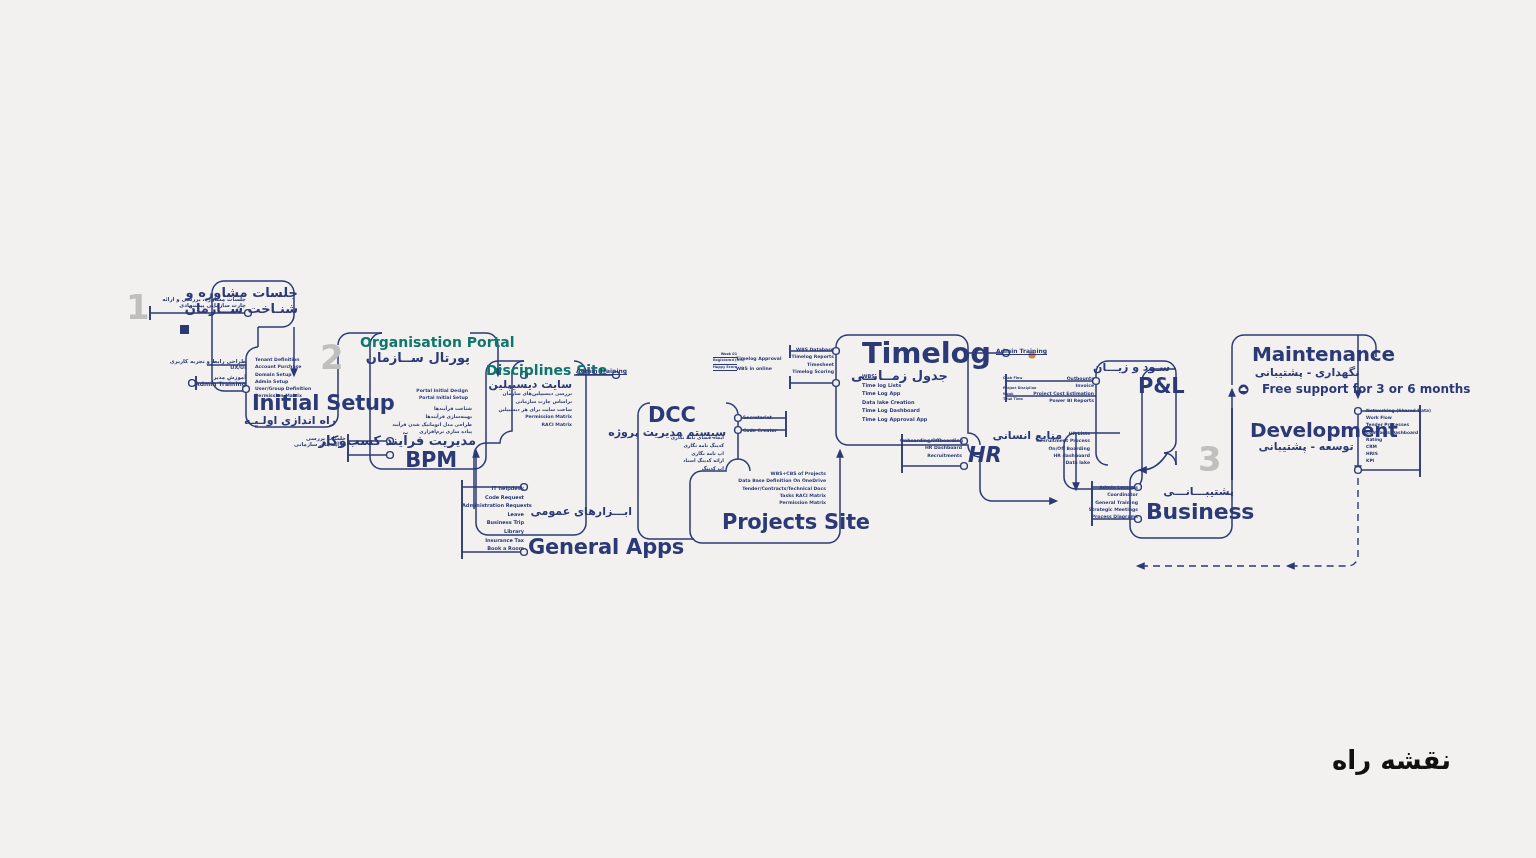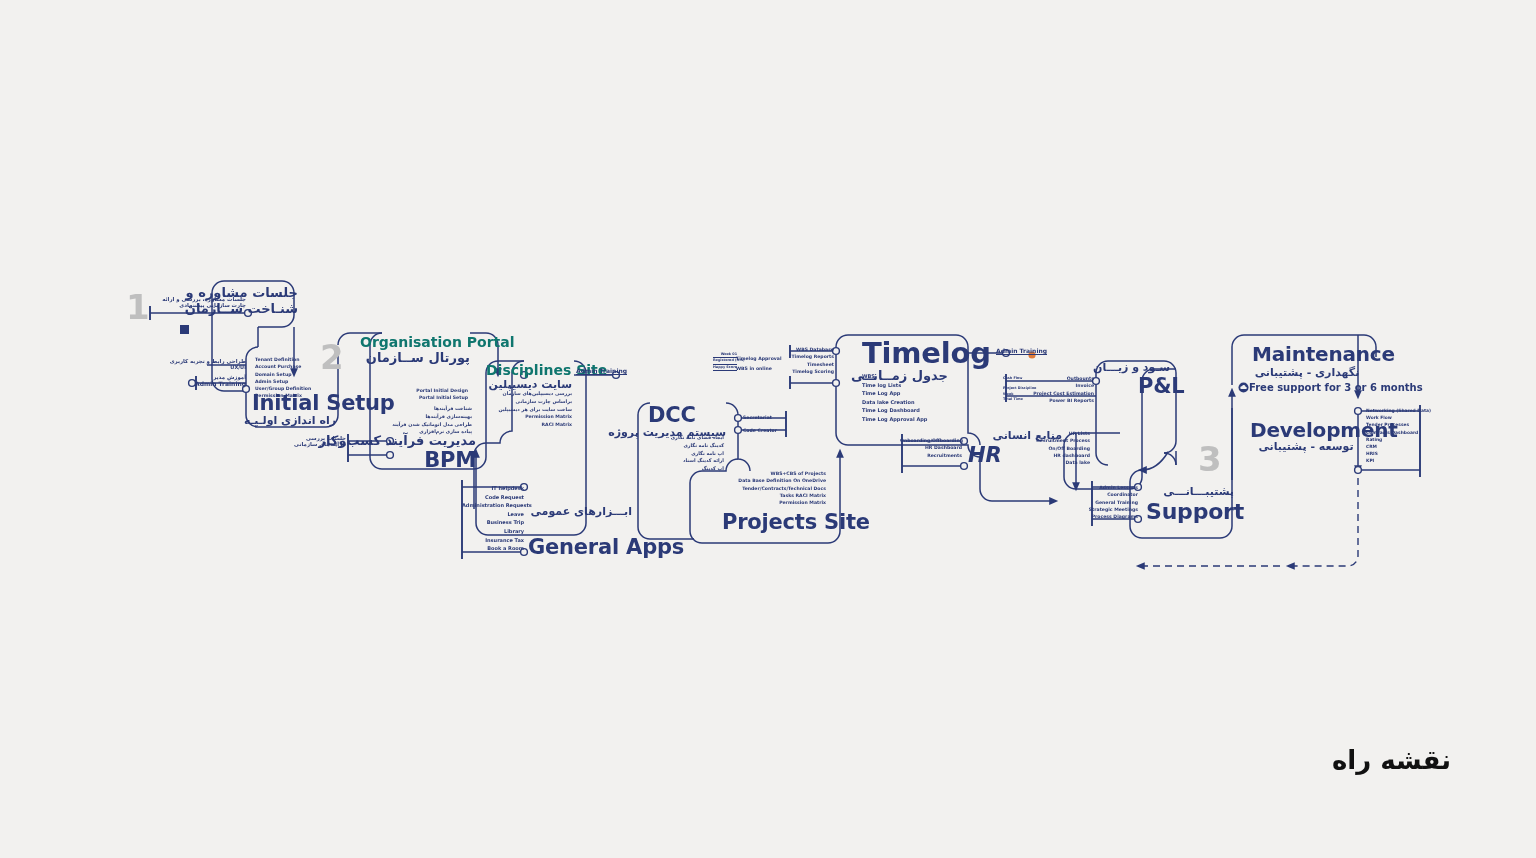--- a/index.html
+++ b/index.html
@@ -32,22 +32,22 @@
 
   .big-num{
     color:#bfbfbf;font-size:34px;font-weight:bold;font-family:"DejaVu Sans",sans-serif;
     line-height:1;
   }
   .badge{
     color:#2b3a77;font-size:6px;font-weight:bold;white-space:nowrap;
     text-decoration:underline;
   }
   .free-support{
-    color:#2b3a77;font-size:10px;font-weight:bold;white-space:nowrap;
-    display:flex;align-items:center;gap:0;
+    color:#2b3a77;font-size:12px;font-weight:bold;white-space:nowrap;
+    display:flex;align-items:center;gap:13px;
   }
   .cloud-ico{width:11px;height:11px;flex:0 0 auto;}
   .roadmap-title{
     position:absolute;color:#111;font-size:26px;font-weight:bold;direction:rtl;
     font-family:"DejaVu Sans",sans-serif;letter-spacing:0px;
   }
 </style>
 </head>
 <body>
 
@@ -237,21 +237,21 @@
   </div>
 
   <div class="node" style="left:386px;top:405px;width:86px;">
     <div class="bullets-fa">شناخت فرآیندها</div>
     <div class="bullets-fa">بهینه‌سازی فرآیندها</div>
     <div class="bullets-fa">طراحی مدل اتوماتیک شدن فرآیند</div>
     <div class="bullets-fa">پیاده سازی نرم‌افزاری</div>
   </div>
   <div class="node" style="left:386px;top:434px;width:90px;text-align:right;">
     <div class="stage-title fa lg">مدیریت فرآیند کسب‌وکار</div>
-    <div class="stage-title en big" style="text-align:right;margin-top:1px;">BPM</div>
+    <div class="stage-title en big" style="text-align:center;margin-top:1px;">BPM</div>
   </div>
   <div class="node" style="left:286px;top:435px;width:60px;text-align:right;">
     <div class="tag-fa">جلسات بررسی</div>
     <div class="tag-fa">فرآیندهای سازمانی</div>
   </div>
 
   <div class="node" style="left:486px;top:362px;width:86px;text-align:right;">
     <div class="sub-en" style="text-align:right;">Disciplines Site</div>
     <div class="stage-title fa" style="margin-top:1px;">سایت دیسیپلین</div>
   </div>
@@ -362,21 +362,21 @@
   </div>
   <div class="node" style="left:1003px;top:376px;width:24px;">
     <div class="bullets l" style="font-size:3.4px;">Cash Flow</div>
     <div class="bullets l" style="font-size:3.4px;margin-top:5px;">Project Discipline</div>
     <div class="bullets l" style="font-size:3.4px;">Week</div>
     <div class="bullets l" style="font-size:3.4px;">Total Time</div>
   </div>
 
   <div class="node" style="left:1146px;top:486px;width:88px;text-align:right;">
     <div class="stage-title fa">پشتیبـــانـــی</div>
-    <div class="stage-title en" style="font-size:22px;text-align:left;margin-top:2px;">Support</div>
+    <div class="stage-title en" style="font-size:22px;text-align:left;margin-top:2px;">Business</div>
   </div>
   <div class="node" style="left:1082px;top:484px;width:56px;">
     <div class="bullets r">Admin Lessons</div>
     <div class="bullets r">Coordinator</div>
     <div class="bullets r">General Training</div>
     <div class="bullets r">Strategic Meetings</div>
     <div class="bullets r">Process Diagrams</div>
   </div>
 
   <div class="node" style="left:1252px;top:344px;width:110px;text-align:center;">

